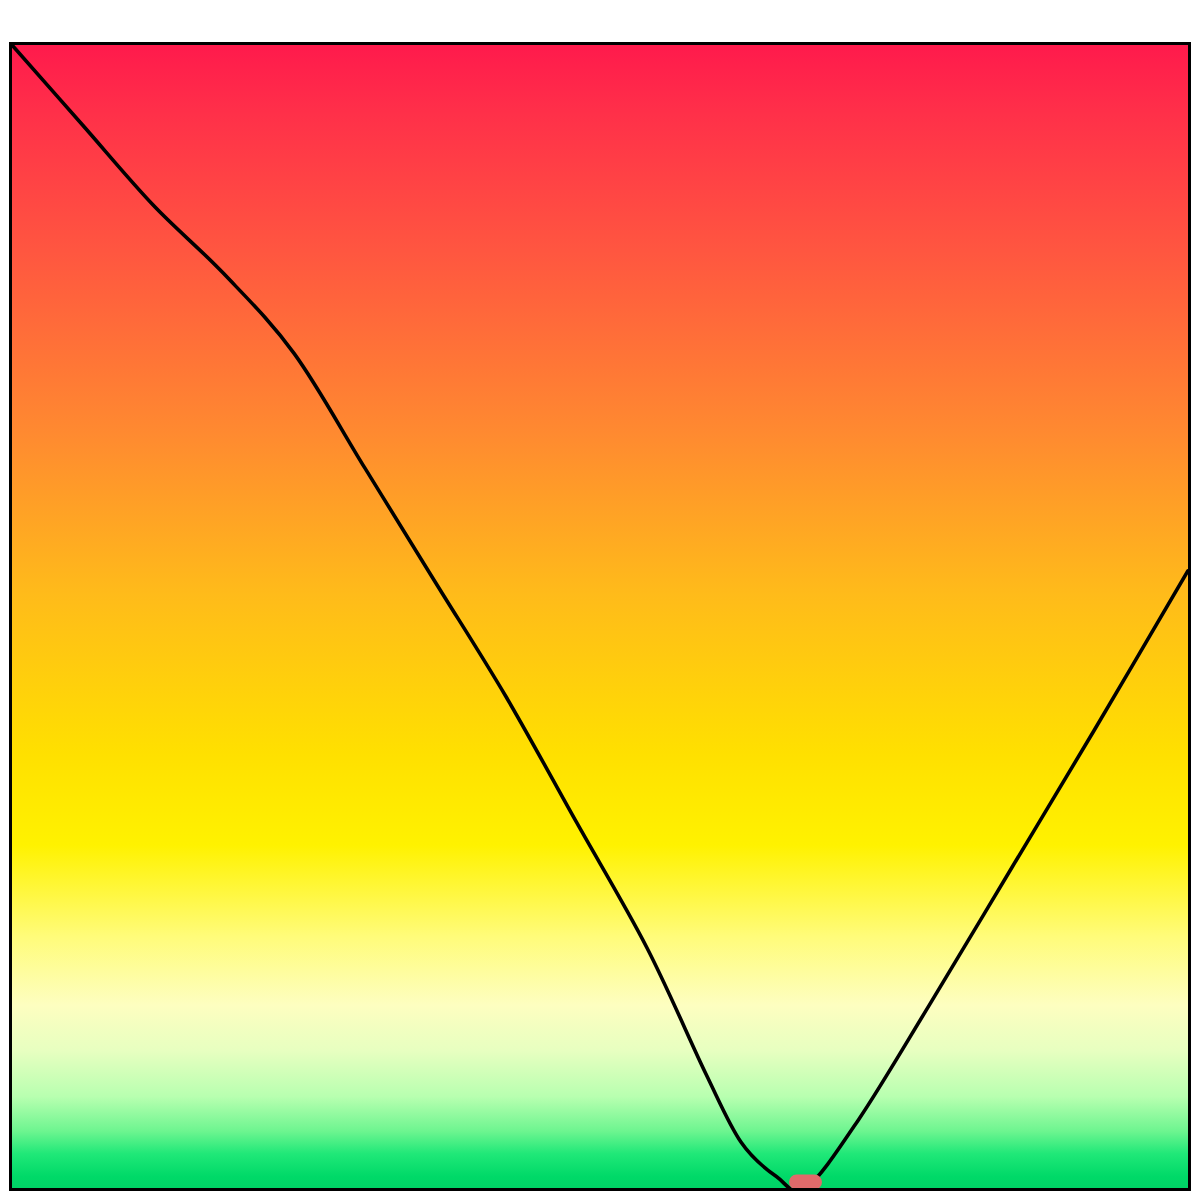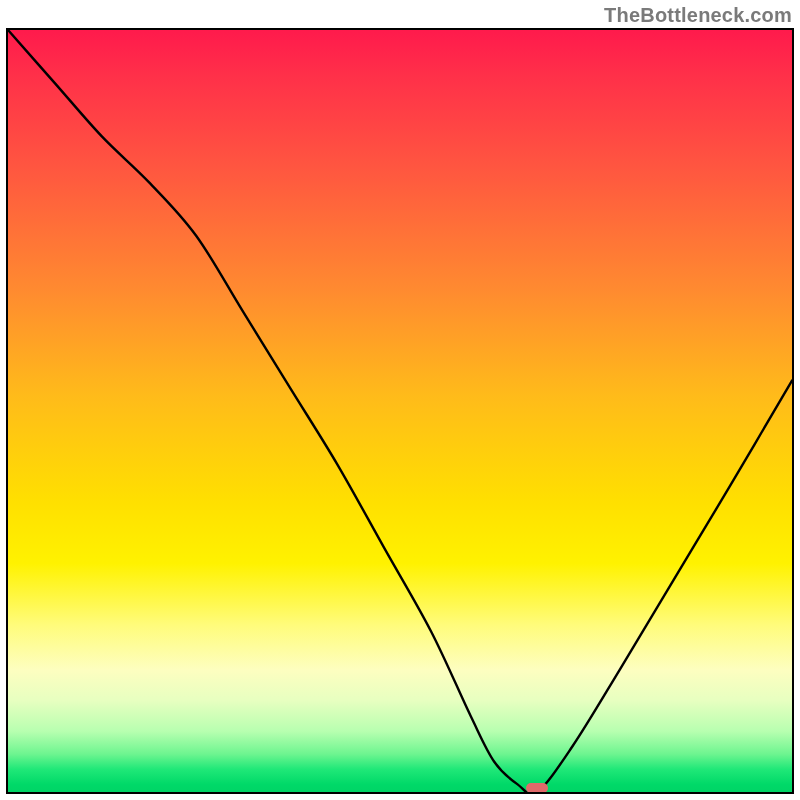--- a/index.html
+++ b/index.html
@@ -73,21 +73,20 @@
     font-size: 20px;
     font-weight: 600;
     color: #7a7a7a;
     letter-spacing: 0.2px;
   }
 </style>
 </head>
 <body>
 
 <div class="chart-container">
-  <div class="attribution">TheBottleneck.com</div>
 
   <div class="plot-area">
     <div class="gradient-bg"></div>
 
     <svg class="curve-svg" viewBox="0 0 784 762" preserveAspectRatio="none">
       <path id="bottleneck-path" fill="none" stroke="#000000" stroke-width="2.4" stroke-linejoin="round" stroke-linecap="round" d="M 0.00 0.00 C 7.84 8.89, 31.36 35.56, 47.04 53.34 C 62.72 71.12, 78.40 90.17, 94.08 106.68 C 109.76 123.19, 125.44 135.89, 141.12 152.40 C 156.80 168.91, 172.48 184.15, 188.16 205.74 C 203.84 227.33, 219.52 256.54, 235.20 281.94 C 250.88 307.34, 266.56 332.74, 282.24 358.14 C 297.92 383.54, 313.60 407.67, 329.28 434.34 C 344.96 461.01, 360.64 490.22, 376.32 518.16 C 392.00 546.10, 408.99 574.04, 423.36 601.98 C 437.73 629.92, 452.11 664.21, 462.56 685.80 C 473.01 707.39, 478.24 720.09, 486.08 731.52 C 493.92 742.95, 502.41 749.30, 509.60 754.38 C 516.79 759.46, 520.05 768.35, 529.20 762.00 C 538.35 755.65, 550.76 736.60, 564.48 716.28 C 578.20 695.96, 594.53 668.02, 611.52 640.08 C 628.51 612.14, 648.11 579.12, 666.40 548.64 C 684.69 518.16, 701.68 490.22, 721.28 457.20 C 740.88 424.18, 773.55 368.30, 784.00 350.52"></path>
     </svg>
 
     <div id="marker" class="marker" style="left: 529.2px; top: 758.19px;"></div>
   </div>

